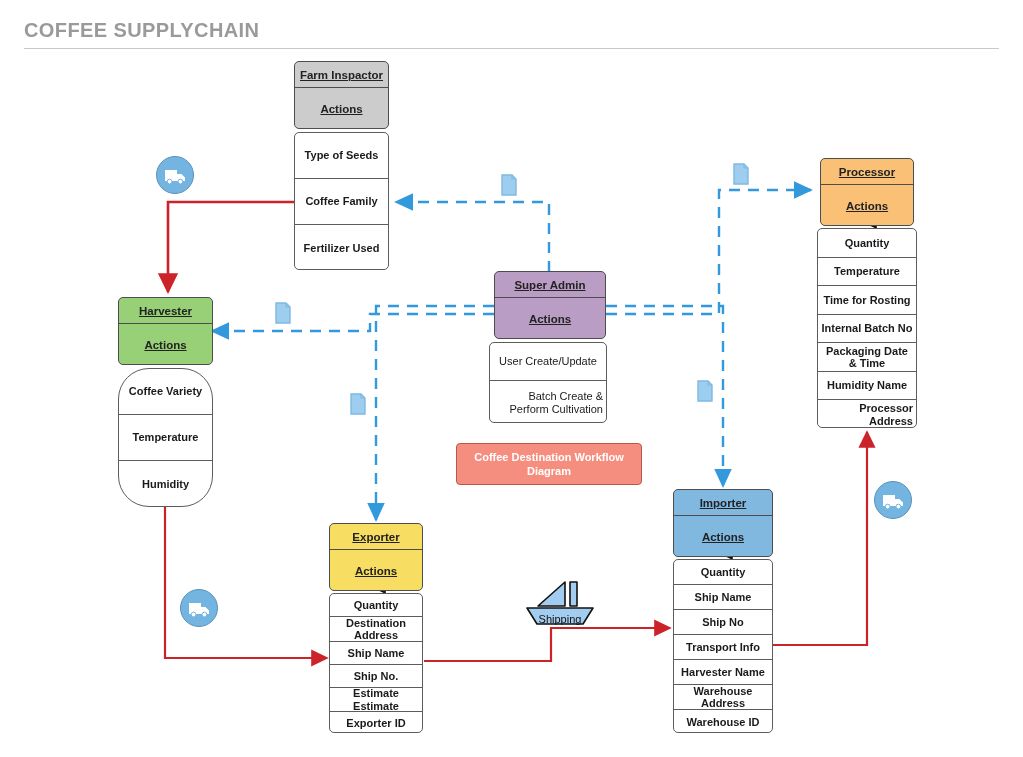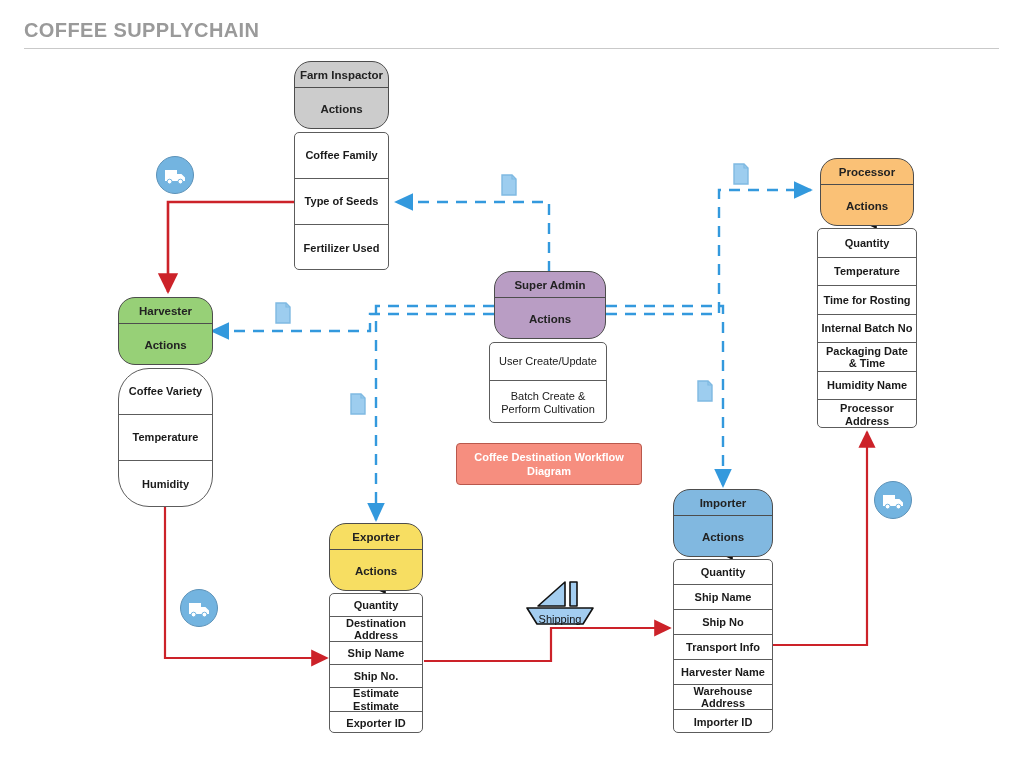--- a/index.html
+++ b/index.html
@@ -50,23 +50,24 @@
     left: 0;
     top: 0;
     width: 1023px;
     height: 757px;
   }
 
   
   .actor {
     position: absolute;
     border: 1px solid #4d4d4d;
-    border-radius: 17px;
+    border-radius: 5px;
     box-sizing: border-box;
     overflow: hidden;
+    text-decoration: underline;
   }
   .actor .actor-title {
     height: 26px;
     line-height: 26px;
     text-align: center;
     font-size: 11.5px;
     font-weight: bold;
     border-bottom: 1px solid #4d4d4d;
     box-sizing: border-box;
   }
@@ -97,21 +98,21 @@
     justify-content: center;
     text-align: center;
     font-size: 11px;
     font-weight: bold;
     color: #1a1a1a;
     border-bottom: 1px solid #5c5c5c;
     box-sizing: border-box;
     padding: 0 3px;
     line-height: 12.5px;
   }
-  .attrs .attr:last-child { border-bottom: none; }
+  .attrs .attr:last-child { border-bottom: none; text-align: right; }
 
   
   .banner {
     position: absolute;
     border: 1px solid #b9584c;
     border-radius: 4px;
     box-sizing: border-box;
     display: flex;
     align-items: center;
     justify-content: center;
@@ -223,22 +224,22 @@
   </svg>
 
   <div class="actor" style="left:294px; top:61px; width:95px; height:68px; background:#cccccc;">
     <div class="actor-title">Farm Inspactor</div>
     <div class="actor-body">
       <div class="actor-actions">Actions</div>
 
     </div>
   </div>
   <div class="attrs" style="left:294px; top:132px; width:95px; height:138px;">
+    <div class="attr" style="height:46px;">Type of Seeds</div>
     <div class="attr" style="height:46px;">Coffee Family</div>
-    <div class="attr" style="height:46px;">Type of Seeds</div>
     <div class="attr" style="height:46px;">Fertilizer Used</div>
   </div>
 
   <div class="actor" style="left:118px; top:297px; width:95px; height:68px; background:#97d077;">
     <div class="actor-title">Harvester</div>
     <div class="actor-body">
       <div class="actor-actions">Actions</div>
 
     </div>
   </div>
@@ -288,21 +289,21 @@
 
     </div>
   </div>
   <div class="attrs" style="left:673px; top:559px; width:100px; height:174px;">
     <div class="attr" style="height:25px;">Quantity</div>
     <div class="attr" style="height:25px;">Ship Name</div>
     <div class="attr" style="height:25px;">Ship No</div>
     <div class="attr" style="height:25px;">Transport Info</div>
     <div class="attr" style="height:25px;">Harvester Name</div>
     <div class="attr" style="height:25px;">Warehouse Address</div>
-    <div class="attr" style="height:24px;">Importer ID</div>
+    <div class="attr" style="height:24px;">Warehouse ID</div>
   </div>
 
   <div class="actor" style="left:329px; top:523px; width:94px; height:68px; background:#f7de62;">
     <div class="actor-title">Exporter</div>
     <div class="actor-body">
       <div class="actor-actions">Actions</div>
 
     </div>
   </div>
   <div class="attrs" style="left:329px; top:593px; width:94px; height:140px;">

